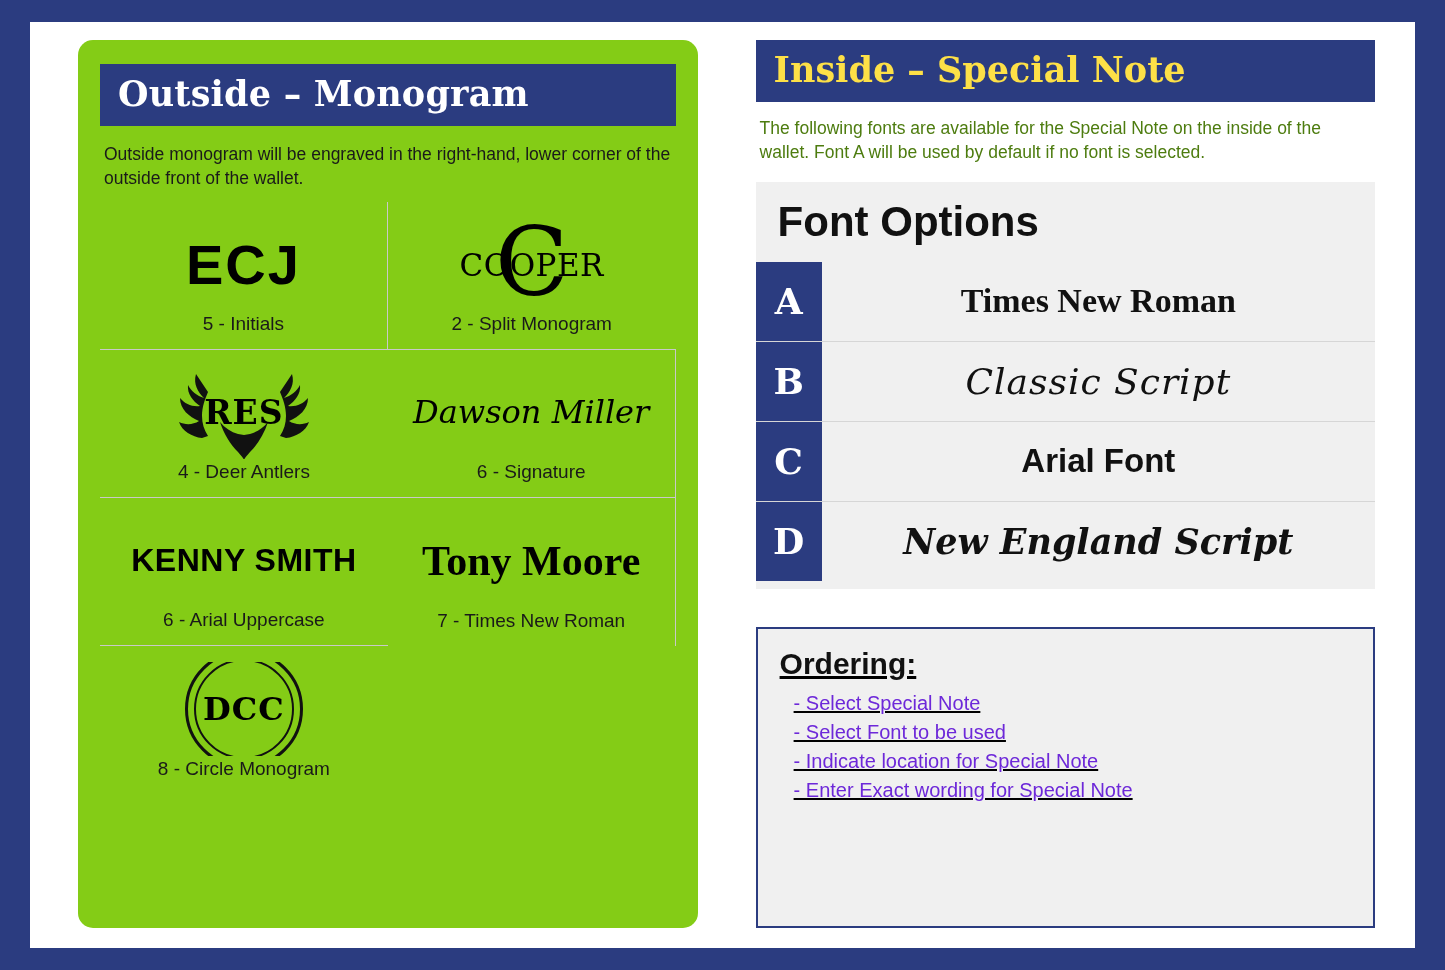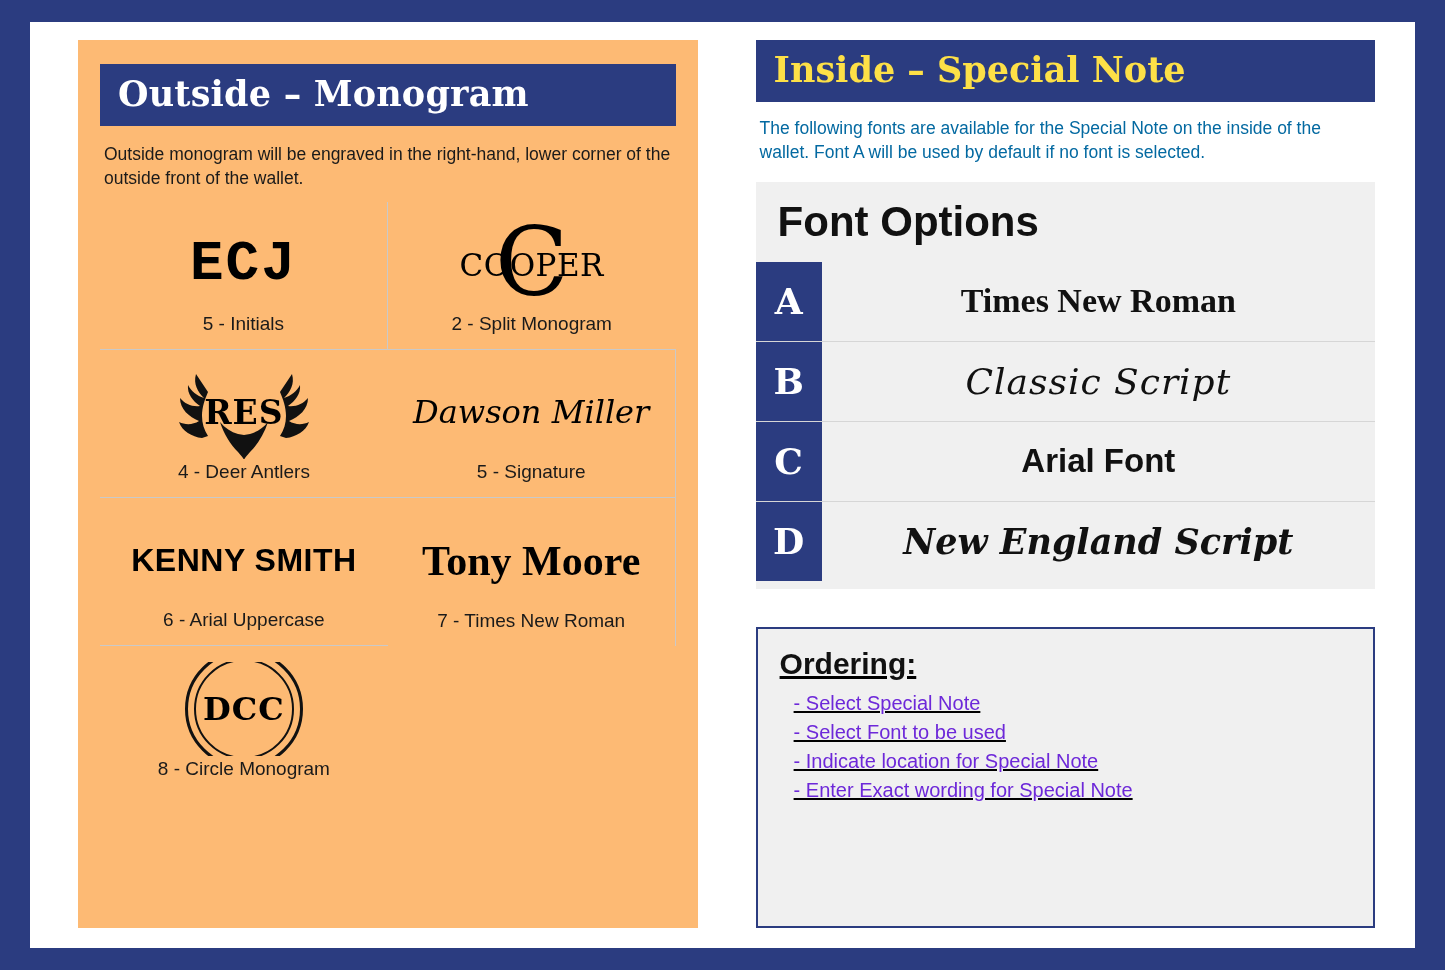--- a/index.html
+++ b/index.html
@@ -30,22 +30,23 @@
   .columns {
     position: absolute;
     left: 0; top: 0;
     width: 1385px; height: 926px;
     display: flex;
     padding: 18px 40px 20px 48px;
     gap: 58px;
   }
   .col-left {
     width: 622px;
-    background: #fdba74;
+    background: #84cc16;
     padding: 24px 22px 16px 22px;
+    border-radius: 15px;
   }
   .col-right {
     width: 622px;
     display: flex;
     flex-direction: column;
   }
   .banner {
     background: #2b3c80;
     color: #ffffff;
     font-family: "DejaVu Serif", serif;
@@ -67,21 +68,21 @@
   .desc {
     font-size: 17.5px;
     color: #1a1a1a;
     line-height: 1.38;
     margin-top: 16px;
     margin-bottom: 12px;
     padding: 0 4px;
   }
   .desc-right {
     font-size: 17.5px;
-    color: #0369a1;
+    color: #4d7c0f;
     line-height: 1.38;
     margin: 14px 4px 12px 4px;
   }
 
   
   .mono-grid {
     display: grid;
     grid-template-columns: 1fr 1fr;
     margin-top: 4px;
   }
@@ -105,21 +106,21 @@
     width: 100%;
     overflow: hidden;
   }
   .caption {
     font-size: 19px;
     color: #1a1a1a;
     margin-top: 2px;
     padding-bottom: 4px;
   }
   .s-initials {
-    font-family: Liberation Mono, monospace;
+    font-family: Liberation Sans, sans-serif;
     font-weight: bold;
     font-size: 56px;
     letter-spacing: 2px;
   }
   .s-split {
     position: relative;
     width: 210px;
     height: 92px;
   }
   .s-split .bigC {
@@ -308,21 +309,21 @@
                 <span class="res">RES</span>
               </span>
             </div>
             <div class="caption">4 - Deer Antlers</div>
           </div>
 
           <div class="mono-cell brdr-r brdr-b">
             <div class="sample">
               <span class="s-signature">Dawson Miller</span>
             </div>
-            <div class="caption">5 - Signature</div>
+            <div class="caption">6 - Signature</div>
           </div>
 
           <div class="mono-cell brdr-b">
             <div class="sample">
               <span class="s-arial-upper">KENNY SMITH</span>
             </div>
             <div class="caption">6 - Arial Uppercase</div>
           </div>
 
           <div class="mono-cell brdr-r">

